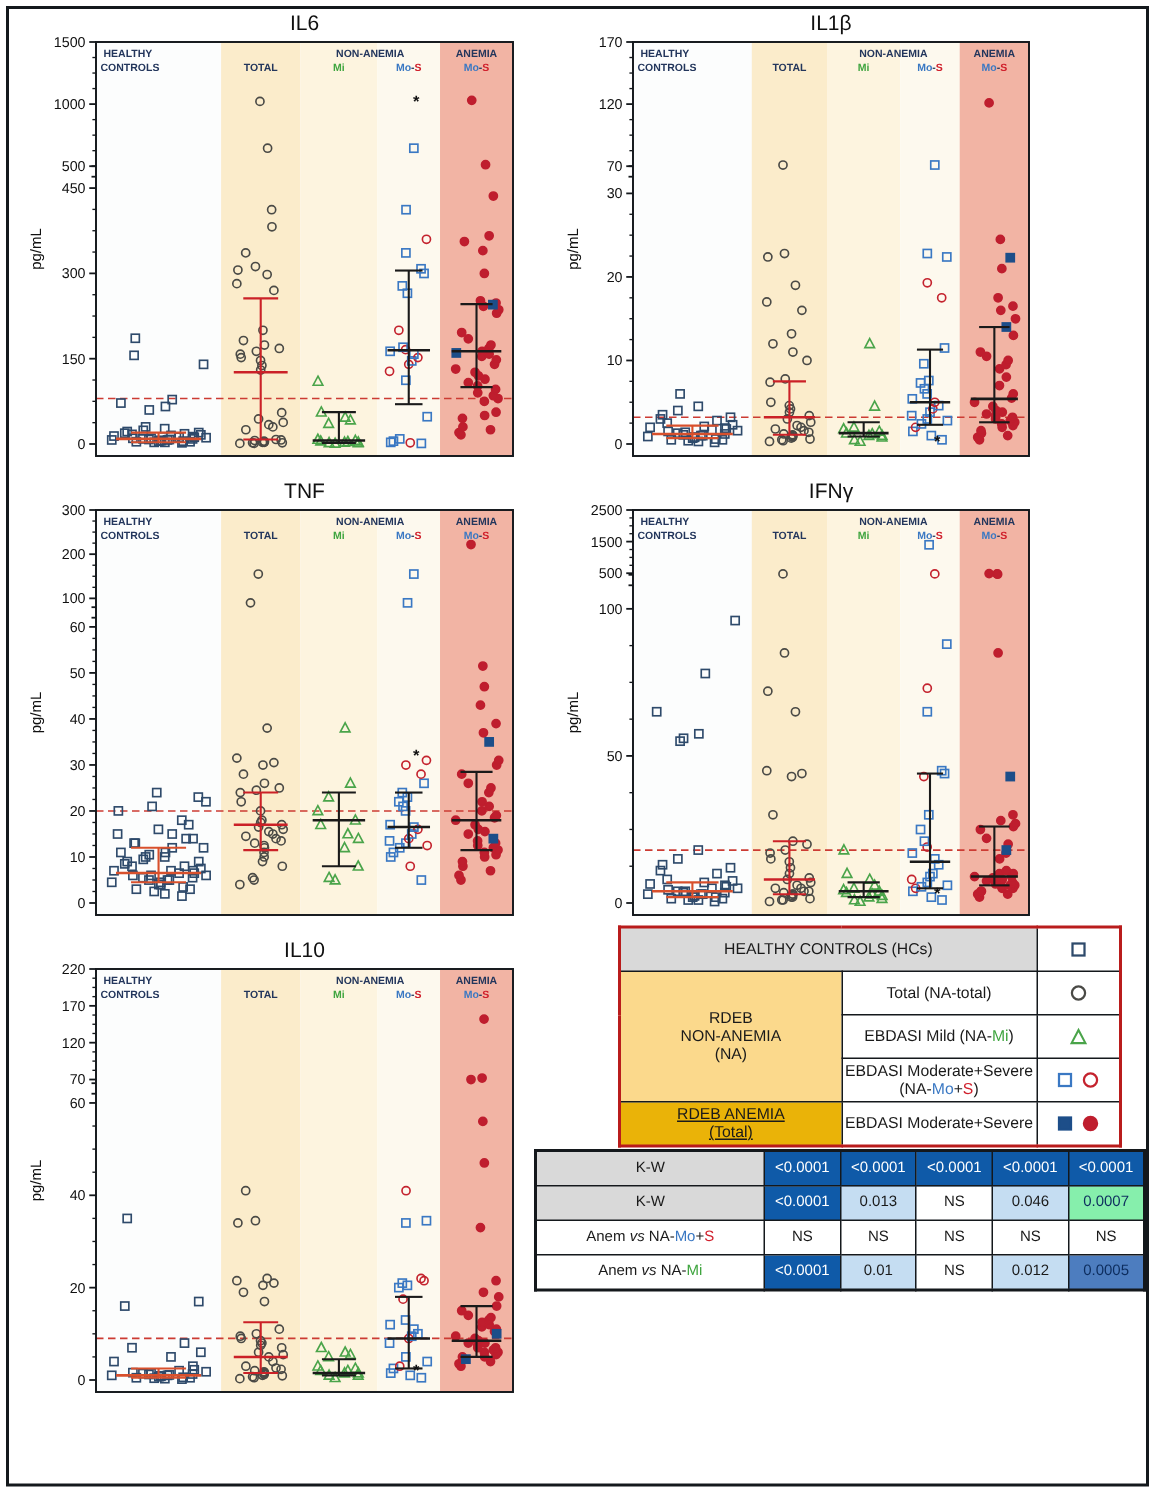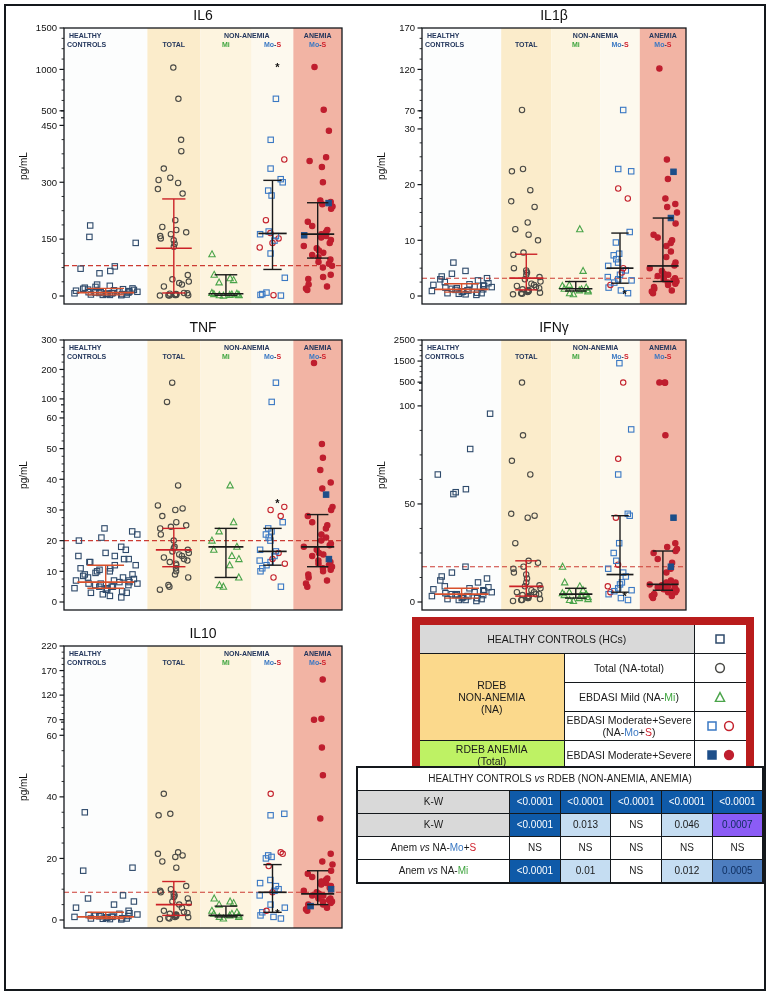--- a/index.html
+++ b/index.html
@@ -9,21 +9,21 @@
   svg.panel{position:absolute;overflow:visible;}
   #plot-il6 {left:16px;top:6px;}
   #plot-il1b{left:374px;top:6px;}
   #plot-tnf {left:16px;top:318px;}
   #plot-ifng{left:374px;top:318px;}
   #plot-il10{left:16px;top:624px;}
   .tablebox{position:absolute;}
   #legend-box{left:412px;top:617px;width:334px;}
   #ptable-box{left:356px;top:766px;width:408px;}
   table{border-collapse:collapse;width:100%;table-layout:fixed;}
-  #legend-box table{border:8px solid #b91c1c;}
+  #legend-box table{border:2px solid #b91c1c;}
   #ptable-box table{border:2px solid #14181c;}
   td,th{border:1.3px solid #14181c;text-align:center;vertical-align:middle;
         font-size:10.5px;color:#1a1a1a;padding:2px 1px;line-height:1.15;}
   #ptable-box td,#ptable-box th{font-size:10px;height:18px;font-weight:400;}
   #legend-box td{height:24px;}
   .symcell svg{vertical-align:middle;}
 </style>
 </head>
 <body>
 
@@ -1266,21 +1266,21 @@
         </tr>
         <tr>
           <td style=""><span style="">EBDASI Moderate+Severe</span><br><span style="">(NA-</span><span style="color:#3a78c3;">Mo</span><span style="">+</span><span style="color:#d0202c;">S</span><span style="">)</span></td>
           <td class="symcell"><svg width="14" height="14">
               <rect x="3" y="3" width="8" height="8" fill="none" stroke="#3a78c3" stroke-width="1.5"></rect>
             </svg> <svg width="14" height="14">
               <circle cx="7" cy="7" r="4.4" fill="none" stroke="#c4232e" stroke-width="1.5"></circle>
             </svg></td>
         </tr>
         <tr>
-          <td style="background:#bef264;"><span style="">RDEB ANEMIA</span><br><span style="">(Total)</span></td>
+          <td style="background:#eab308;text-decoration:underline;"><span style="">RDEB ANEMIA</span><br><span style="">(Total)</span></td>
           <td style=""><span style="">EBDASI Moderate+Severe</span></td>
           <td class="symcell"><svg width="14" height="14">
               <rect x="3" y="3" width="8" height="8" fill="#1d4e89" stroke="#1d4e89" stroke-width="1.5"></rect>
             </svg> <svg width="14" height="14">
               <circle cx="7" cy="7" r="4.4" fill="#bf1e2e" stroke="#bf1e2e" stroke-width="1.5"></circle>
             </svg></td>
         </tr>
       </tbody>
     </table>
   </div>
@@ -1289,37 +1289,34 @@
       <colgroup>
         <col style="width:148px">
         <col style="width:49.2px">
         <col style="width:49.2px">
         <col style="width:49.2px">
         <col style="width:49.2px">
         <col style="width:49.2px">
       </colgroup>
       <tbody>
         <tr>
-          <td colspan="6" style="background:#fff"><span style="">HEALTHY CONTROLS </span><span style="font-style:italic;">vs</span><span style=""> RDEB (NON-ANEMIA, ANEMIA)</span></td>
-        </tr>
-        <tr>
           <td style="background:#d9d9d9"><span style="">K-W</span></td>
           <td style="background:#0f5aa8;color:#ffffff">&lt;0.0001</td>
           <td style="background:#0f5aa8;color:#ffffff">&lt;0.0001</td>
           <td style="background:#0f5aa8;color:#ffffff">&lt;0.0001</td>
           <td style="background:#0f5aa8;color:#ffffff">&lt;0.0001</td>
           <td style="background:#0f5aa8;color:#ffffff">&lt;0.0001</td>
         </tr>
         <tr>
           <td style="background:#d9d9d9"><span style="">K-W</span></td>
           <td style="background:#0f5aa8;color:#ffffff">&lt;0.0001</td>
           <td style="background:#c5ddf2;color:#1a1a1a">0.013</td>
           <td style="background:#ffffff;color:#1a1a1a">NS</td>
           <td style="background:#c5ddf2;color:#1a1a1a">0.046</td>
-          <td style="background:#8b5cf6;color:#0d2d5e">0.0007</td>
+          <td style="background:#86efac;color:#0d2d5e">0.0007</td>
         </tr>
         <tr>
           <td style="background:#ffffff"><span style="">Anem </span><span style="font-style:italic;">vs</span><span style=""> NA-</span><span style="color:#3a78c3;">Mo</span><span style="">+</span><span style="color:#d0202c;">S</span></td>
           <td style="background:#ffffff;color:#1a1a1a">NS</td>
           <td style="background:#ffffff;color:#1a1a1a">NS</td>
           <td style="background:#ffffff;color:#1a1a1a">NS</td>
           <td style="background:#ffffff;color:#1a1a1a">NS</td>
           <td style="background:#ffffff;color:#1a1a1a">NS</td>
         </tr>
         <tr>

